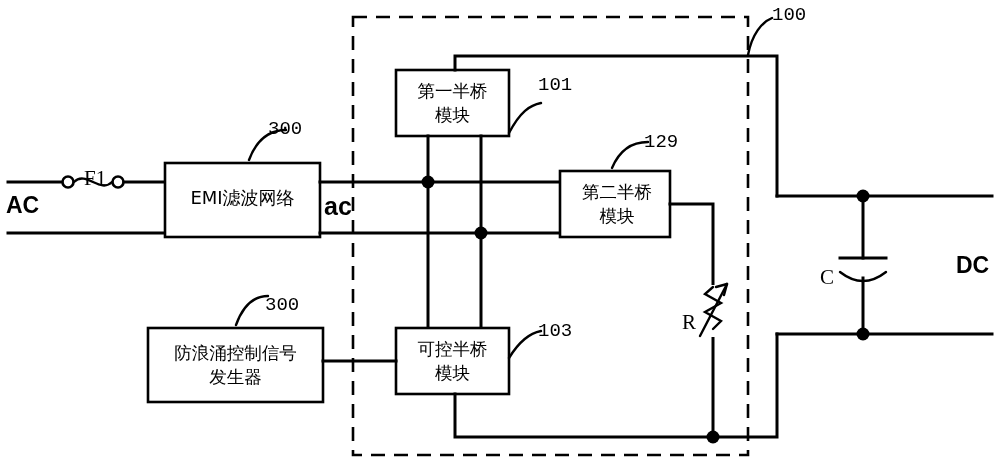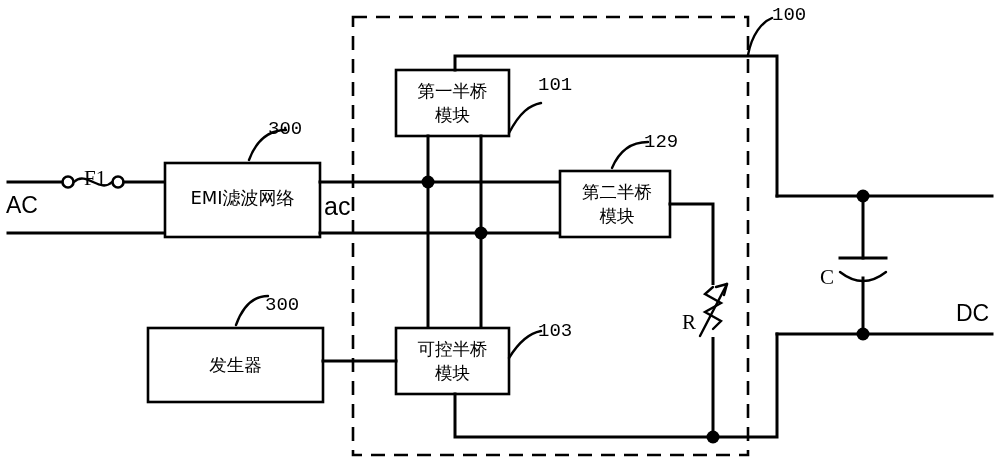--- a/index.html
+++ b/index.html
@@ -76,21 +76,21 @@
     font-size: 19px;
   }
   .serif-cap {
     font-family: "Liberation Serif", "DejaVu Serif", serif;
     font-size: 21px;
     margin-top: 16px;
   }
   .port-lbl {
     font-family: "Liberation Sans", "DejaVu Sans", sans-serif;
     font-size: 23px;
-    font-weight: 400;
+    font-weight: 700;
   }
   .boxtext {
     position: absolute;
     display: flex;
     align-items: center;
     justify-content: center;
     text-align: center;
     color: #000;
     pointer-events: none;
   }
@@ -202,23 +202,24 @@
   </div>
   <div class="lbl serif-num" style="left:644px; top:132px;">129</div>
 
   <div class="boxtext cn2" style="left:396px; top:328px; width:113px; height:66px; flex-direction:column;align-items:center;">
     <span>可控半桥</span>
     <span>模块</span>
   </div>
   <div class="lbl serif-num" style="left:538px; top:321px;">103</div>
 
   <div class="boxtext cn2" style="left:148px; top:328px; width:175px; height:74px; flex-direction:column;">
+    <span>防浪涌控制信号</span>
     <span>发生器</span>
   </div>
   <div class="lbl serif-num" style="left:265px; top:285px;margin-top:10px;">300</div>
 
   <div class="lbl serif-cap" style="left:682px; top:294px;">R</div>
 
   <div class="lbl serif-cap" style="left:820px; top:249px;">C</div>
 
-  <div class="lbl port-lbl" style="left:956px; top:252px;margin-top:48px;">DC</div>
+  <div class="lbl port-lbl" style="left:956px; top:252px;">DC</div>
 
 </div>
 
 </body></html>

